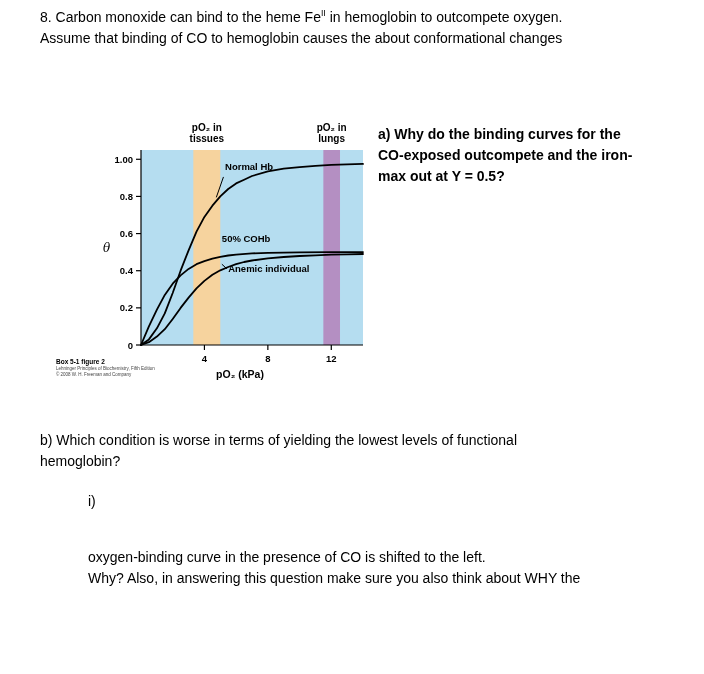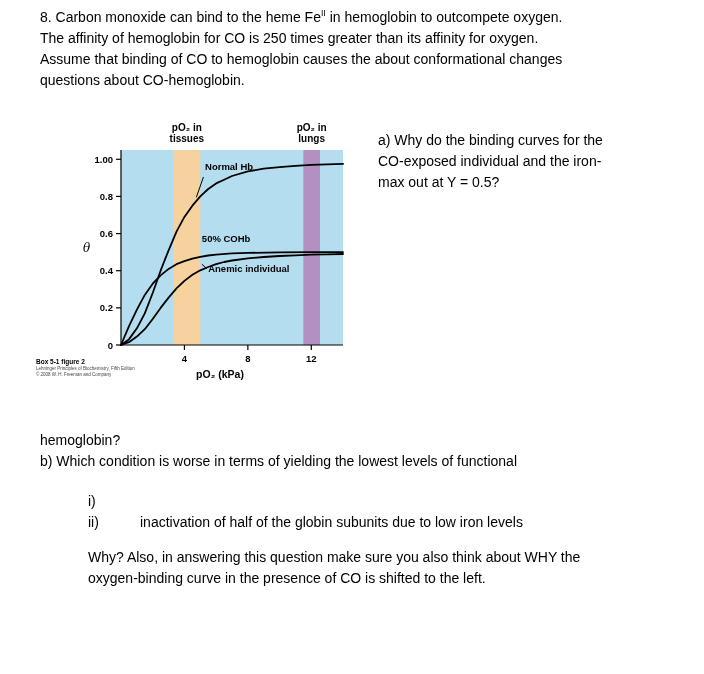--- a/index.html
+++ b/index.html
@@ -5,22 +5,22 @@
   html,body{margin:0;padding:0;background:#ffffff;}
   .page{
     position:relative;width:704px;height:674px;background:#ffffff;overflow:hidden;
     font-family:"Liberation Sans","DejaVu Sans",sans-serif;
     font-size:14px;line-height:21px;color:#000;
   }
   .block{position:absolute;white-space:nowrap;}
   .line{white-space:nowrap;}
   sup{font-size:0.62em;line-height:0;vertical-align:super;}
   .intro{left:40px;top:7px;}
-  .figure{position:absolute;left:36px;top:120px;width:336px;height:290px;}
-  .question-a{left:378px;top:130px;}
+  .figure{position:absolute;left:56px;top:120px;width:336px;height:290px;}
+  .question-a{left:378px;top:124px;font-weight:bold;}
   .question-b{left:40px;top:430px;}
   .choices{position:absolute;left:88px;top:491px;}
   .choice{display:flex;line-height:21px;}
   .choice .marker{width:52px;flex:0 0 52px;}
   .why-note{left:88px;top:547px;}
   .fig-caption{position:absolute;left:0;top:238px;line-height:1.25;}
   .caption-title{font-size:6.5px;font-weight:bold;color:#000;}
   .caption-line{font-size:4.5px;color:#444;}
   svg text{font-family:"Liberation Sans","DejaVu Sans",sans-serif;fill:#000;}
   .chart-header{font-size:10px;font-weight:bold;}
@@ -32,23 +32,21 @@
   .axis{stroke:#000;stroke-width:1.2;}
   .leader{stroke:#000;stroke-width:1;}
 </style>
 </head>
 <body>
 
 <div class="page">
 
   <div class="block intro">
     <div class="line"><span>8.  Carbon monoxide can bind to the heme Fe</span><sup>II</sup><span> in hemoglobin to outcompete oxygen.</span></div>
-    <div class="line">The affinity of hemoglobin for CO is 250 times greater than its affinity for oxygen.</div>
     <div class="line">Assume that binding of CO to hemoglobin causes the about conformational changes</div>
-    <div class="line">questions about CO-hemoglobin.</div>
   </div>
 
   <div class="figure">
     <svg id="chart-svg" width="320" height="262">
         <rect x="85" y="30" width="222" height="195" fill="#b5ddf0"></rect>
         <rect x="137.32857142857142" y="30" width="26.957142857142856" height="195" fill="#f6d39e"></rect>
         <text x="150.80714285714285" y="11" text-anchor="middle" class="chart-header"><tspan x="150.80714285714285" dy="0">pO₂ in</tspan><tspan x="150.80714285714285" dy="11">tissues</tspan></text>
         <rect x="267.3571428571429" y="30" width="16.649999999999977" height="195" fill="#b48fc2"></rect>
         <text x="275.6821428571429" y="11" text-anchor="middle" class="chart-header"><tspan x="275.6821428571429" dy="0">pO₂ in</tspan><tspan x="275.6821428571429" dy="11">lungs</tspan></text>
         <line x1="85" y1="30" x2="85" y2="225" class="axis"></line>
@@ -84,37 +82,33 @@
       </svg>
     <div class="fig-caption">
       <div class="caption-title">Box 5-1 figure 2</div>
       <div class="caption-line">Lehninger Principles of Biochemistry, Fifth Edition</div>
       <div class="caption-line">© 2008 W. H. Freeman and Company</div>
     </div>
   </div>
 
   <div class="block question-a">
     <div class="line">a) Why do the binding curves for the</div>
-    <div class="line">CO-exposed individual and the iron-</div>
+    <div class="line">CO-exposed outcompete and the iron-</div>
     <div class="line">max out at Y = 0.5?</div>
   </div>
 
   <div class="block question-b">
+    <div class="line">b) Which condition is worse in terms of yielding the lowest levels of functional</div>
     <div class="line">hemoglobin?</div>
-    <div class="line">b) Which condition is worse in terms of yielding the lowest levels of functional</div>
   </div>
 
   <div class="choices">
     <div class="choice">
       <span class="marker">i)</span>
     </div>
-    <div class="choice">
-      <span class="marker">ii)</span>
-      <span>inactivation of half of the globin subunits due to low iron levels</span>
-    </div>
   </div>
 
   <div class="block why-note">
+    <div class="line">oxygen-binding curve in the presence of CO is shifted to the left.</div>
     <div class="line">Why?  Also, in answering this question make sure you also think about WHY the</div>
-    <div class="line">oxygen-binding curve in the presence of CO is shifted to the left.</div>
   </div>
 
 </div>
 
 </body></html>

